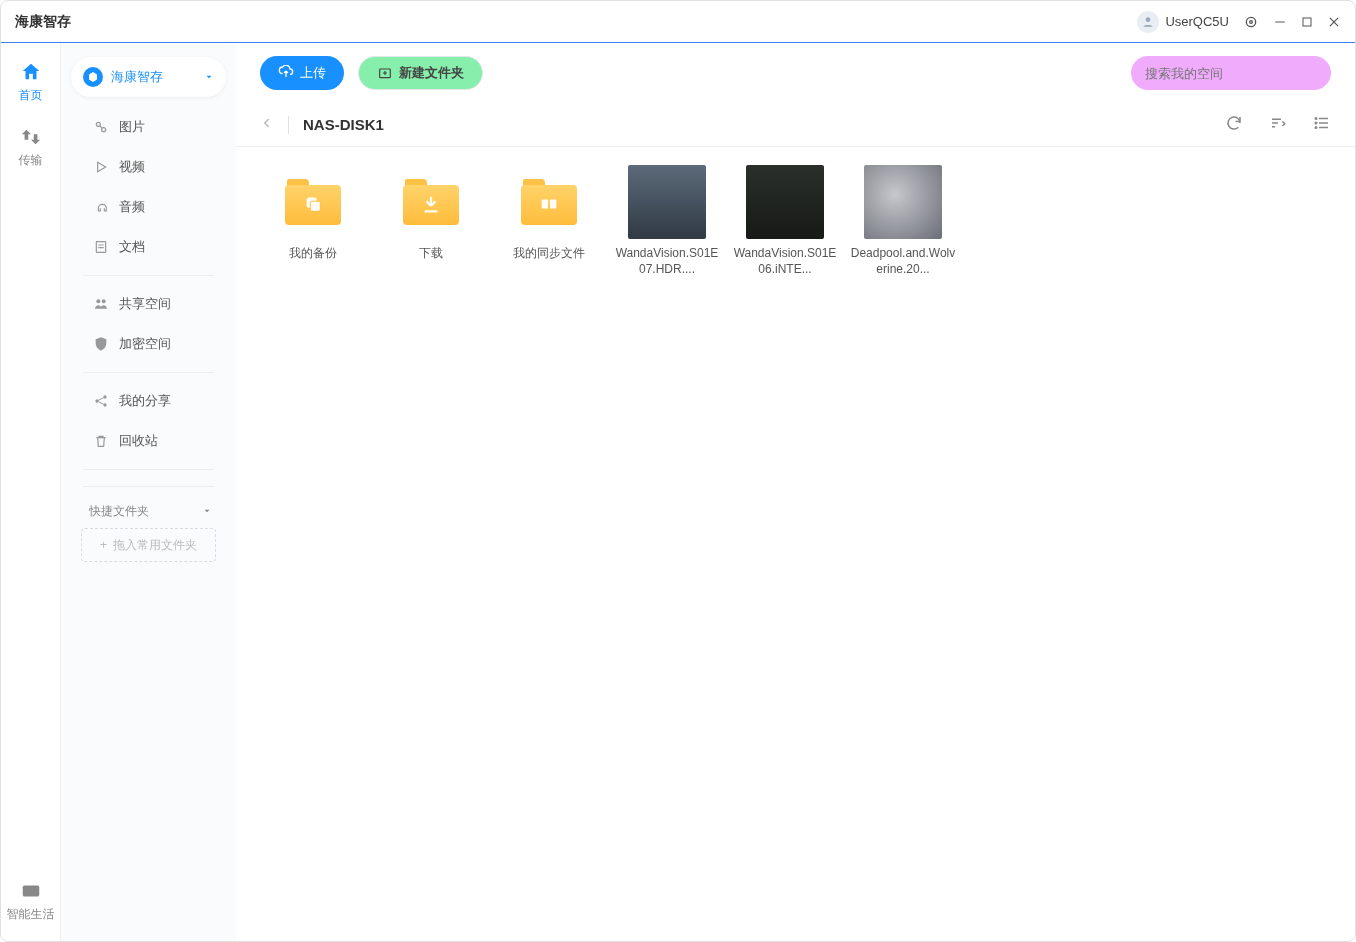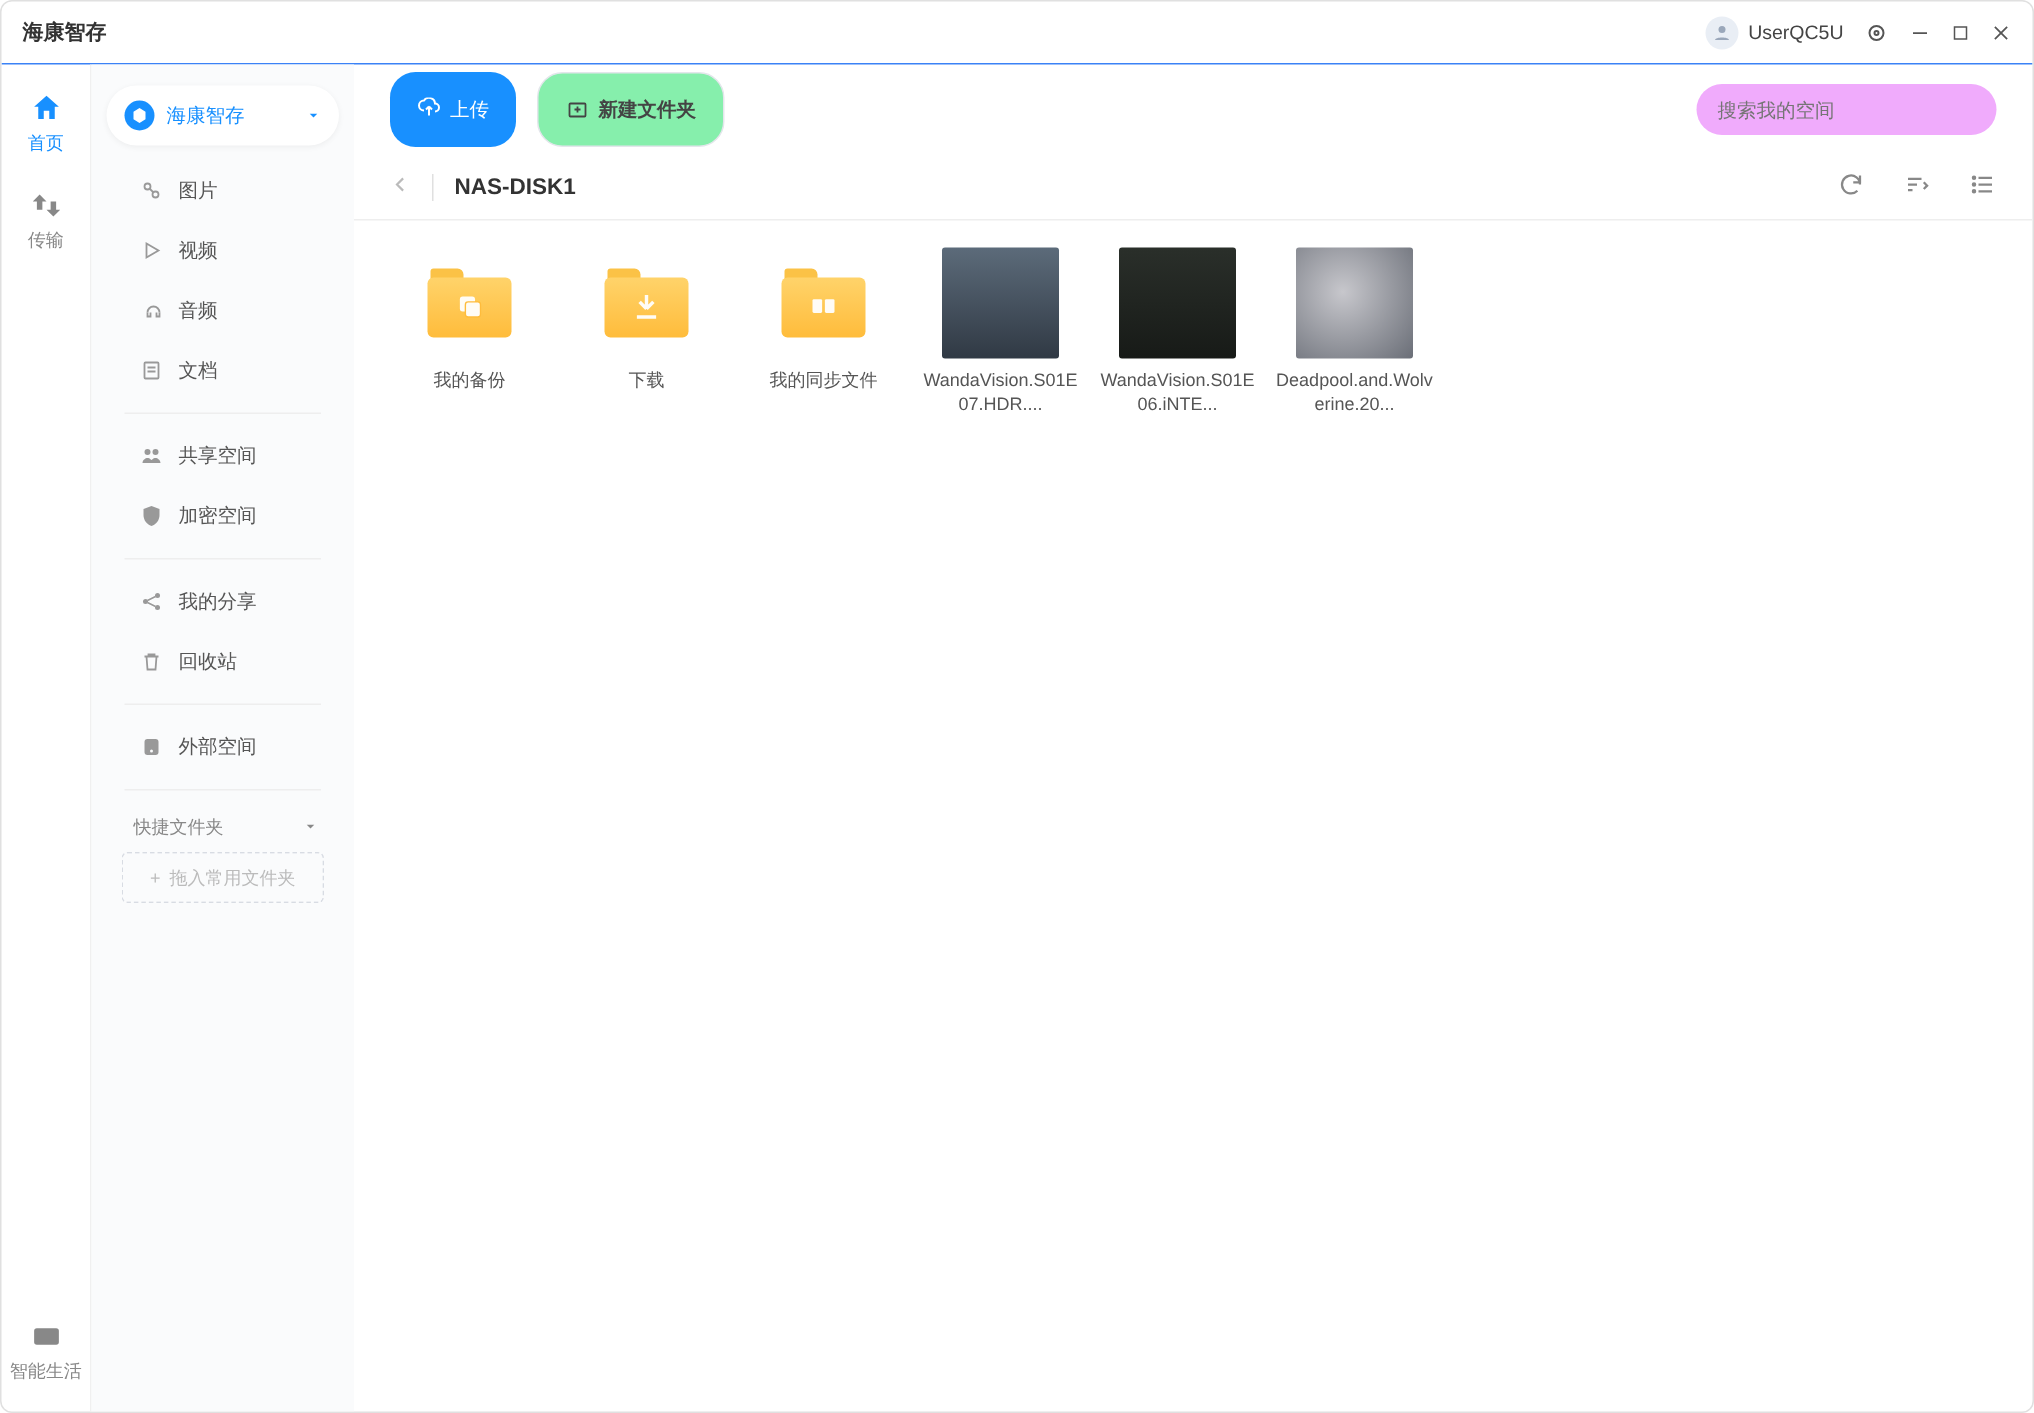--- a/index.html
+++ b/index.html
@@ -32,21 +32,21 @@
 .space-pill .caret { color: #1890ff; }
 .side-item { height: 40px; display: flex; align-items: center; gap: 10px; padding: 0 22px; color: #555; cursor: pointer; border-radius: 4px; }
 .side-item svg { color: #999; }
 .side-sep { height: 1px; background: #eee; margin: 8px 12px; }
 .quick-head { display:flex; align-items:center; justify-content:space-between; padding: 8px 14px 8px 18px; color:#888; font-size:12px; cursor:pointer; }
 .quick-drop { border: 1px dashed #d8dce3; border-radius: 4px; height: 34px; display:flex; align-items:center; justify-content:center; gap:6px; color:#bbb; font-size:12px; margin: 0 10px; }
 
 
 .content { flex: 1; display: flex; flex-direction: column; }
 .toolbar { height: 60px; display: flex; align-items: center; padding: 0 24px; gap: 14px; }
-.btn { height: 50px; border-radius: 17px; display:flex; align-items:center; gap:6px; padding: 0 18px; cursor:pointer; font-size:13px; }
+.btn { height: 34px; border-radius: 17px; display:flex; align-items:center; gap:6px; padding: 0 18px; cursor:pointer; font-size:13px; }
 .btn-primary { background:#1890ff; color:#fff; }
 .btn-outline { background:#86efac; border:1px solid #e3e6eb; color:#444;font-weight:bold; }
 .toolbar .spacer { flex:1; }
 .search { width: 200px; height: 34px; background:#f0abfc; border-radius:17px; display:flex; align-items:center; padding:0 14px; gap:8px; color:#aaa; }
 .search input { border:none; background:transparent; outline:none; flex:1; font-size:13px; color:#333; }
 
 .crumbbar { height: 44px; display:flex; align-items:center; padding: 0 24px; border-bottom:1px solid #eee; gap:14px; }
 .crumbbar .back { color:#bbb; cursor:pointer; }
 .crumbbar .vline { width:1px; height:18px; background:#e0e0e0; }
 .crumbbar .crumb { font-weight:600; font-size:15px; }
@@ -209,27 +209,20 @@
     </div>
     <div class="side-item">
       <svg width="16" height="16" viewBox="0 0 24 24" fill="none" stroke="currentColor" stroke-width="1.8">
           <path d="M5 7h14M9 7V5h6v2M7 7l1 13h8l1-13"></path>
         </svg>
       <span>回收站</span>
     </div>
 
     <div class="side-sep"></div>
 
-    <div class="side-item">
-      <svg width="16" height="16" viewBox="0 0 24 24" fill="currentColor">
-          <rect x="5" y="4" width="14" height="16" rx="3"></rect>
-          <circle cx="12" cy="16" r="1.5" fill="#fafbfc"></circle>
-        </svg>
-      <span>外部空间</span>
-    </div>
 
     <div class="side-sep"></div>
 
     <div class="quick-head">
       <span>快捷文件夹</span>
       <span>
         <svg width="10" height="10" viewBox="0 0 24 24" fill="currentColor">
             <path d="M6 9l6 6 6-6z"></path>
           </svg>
       </span>

